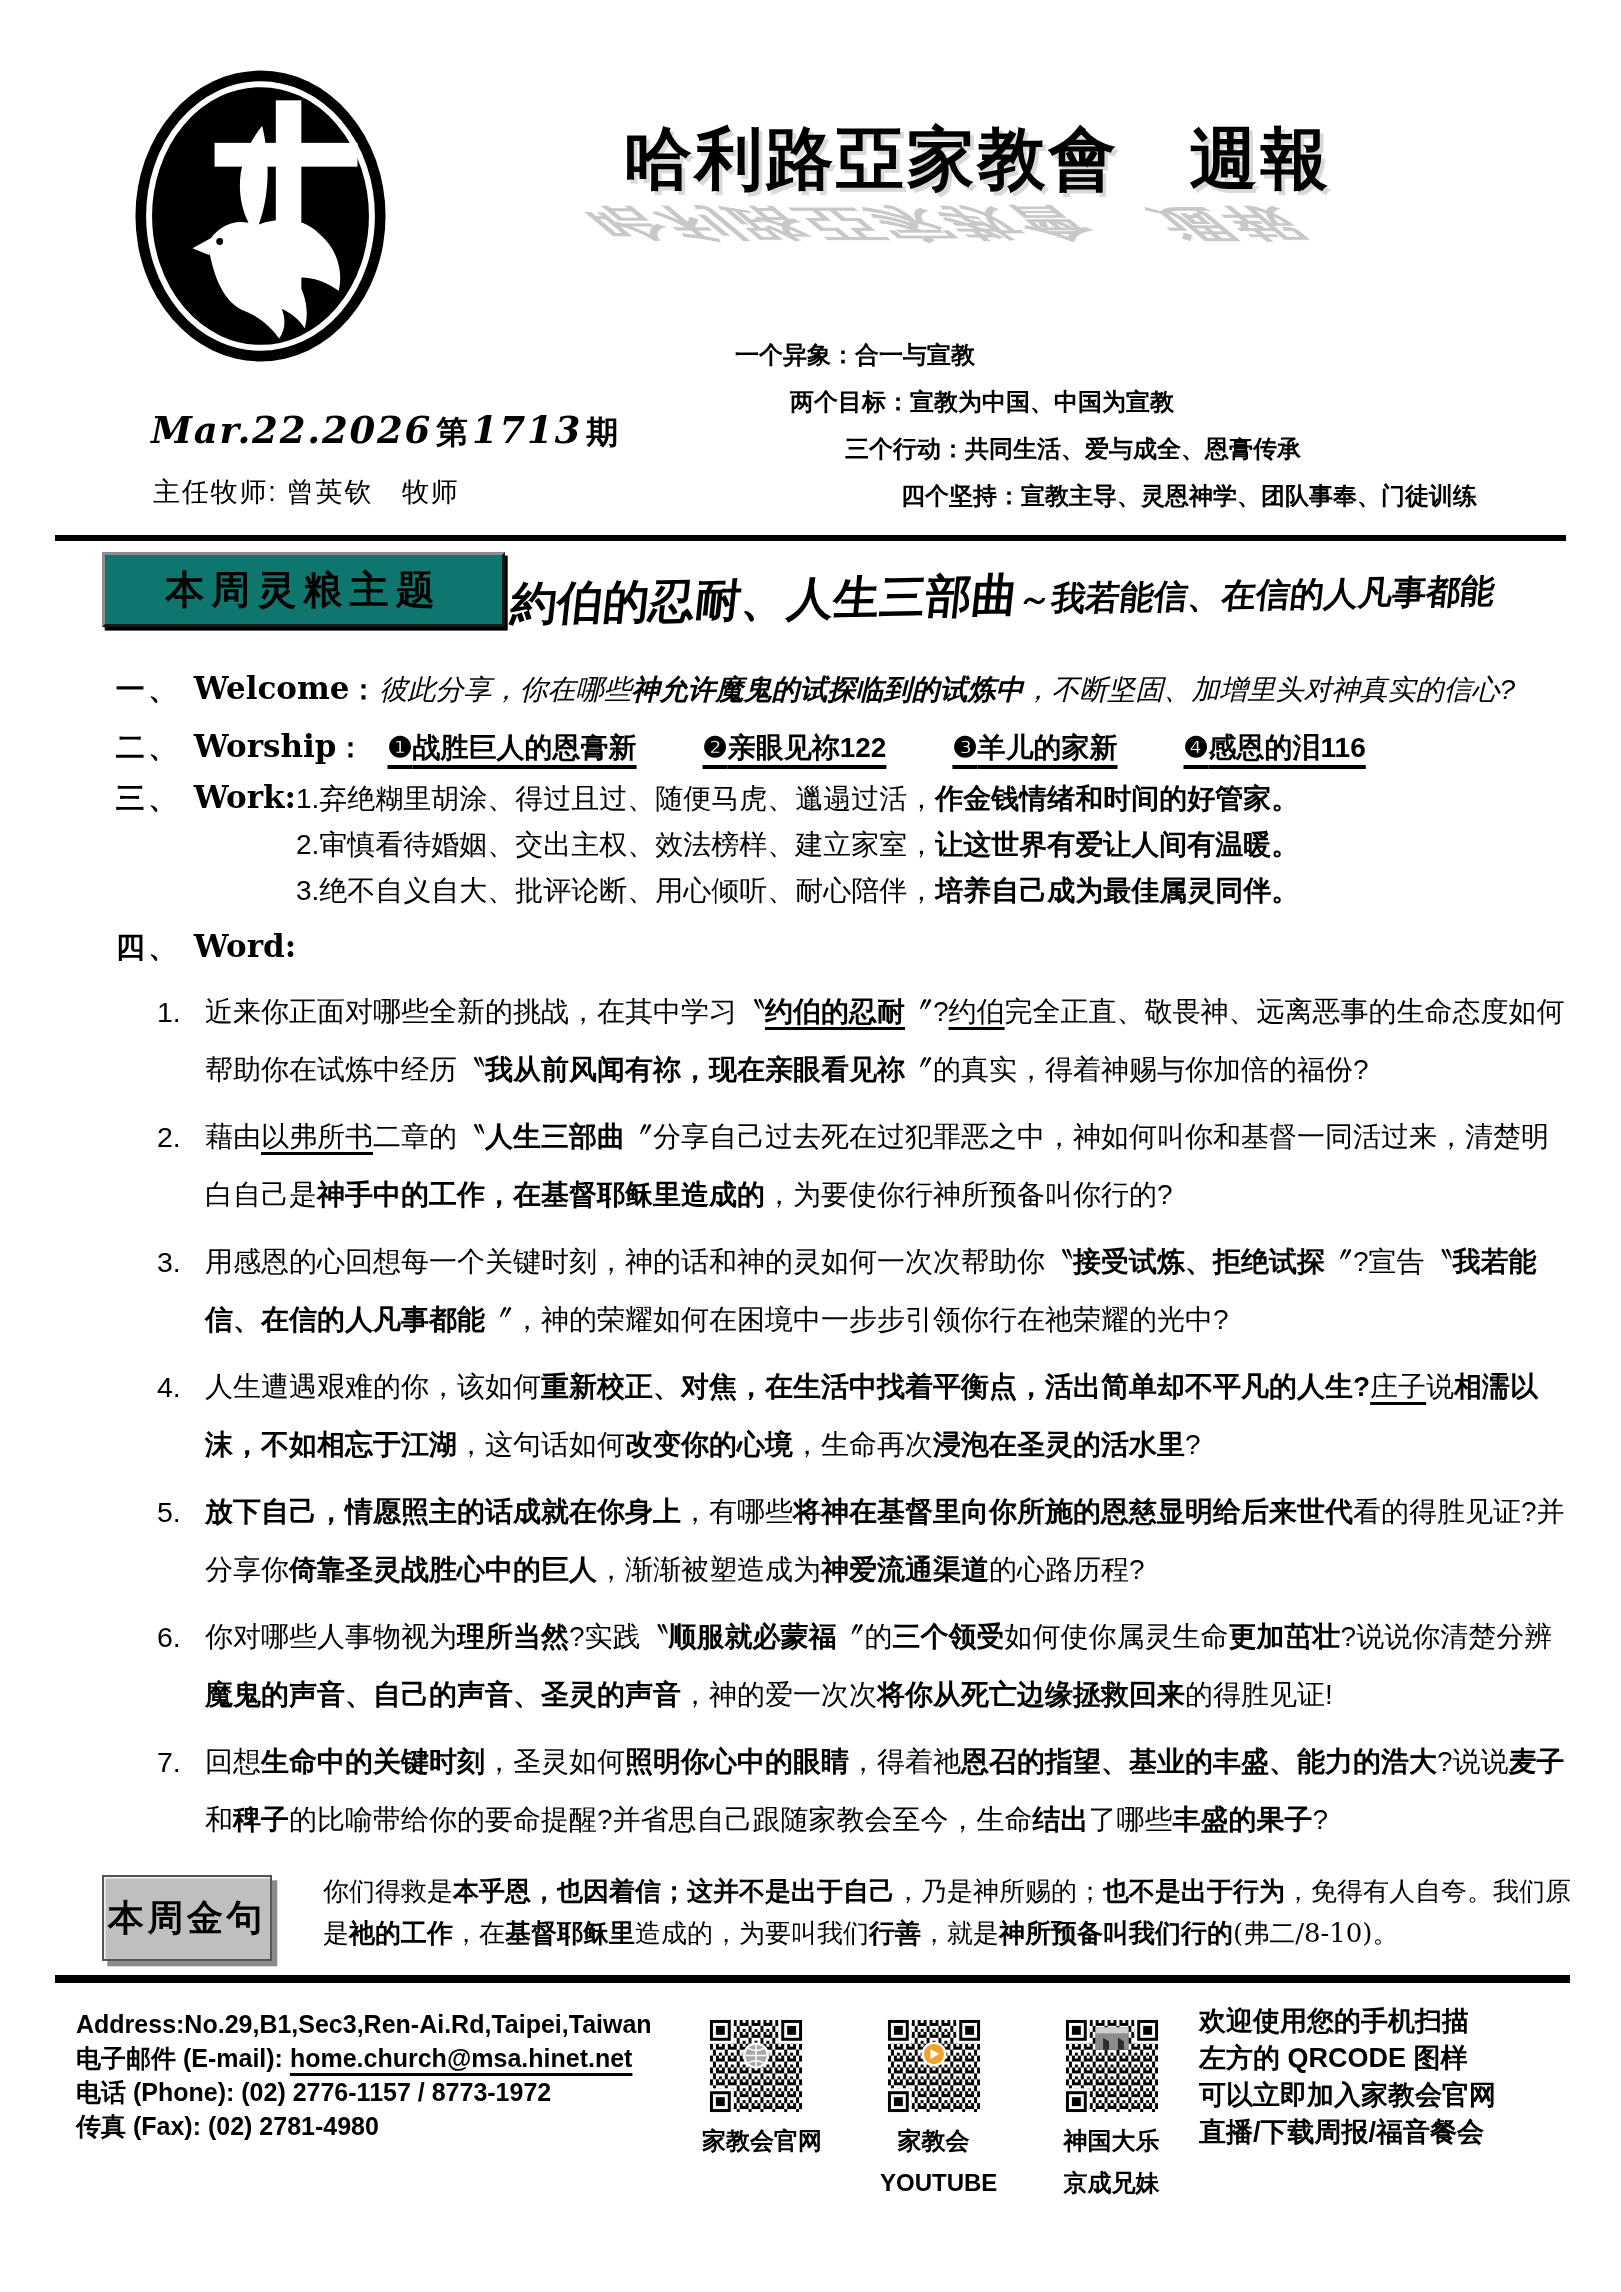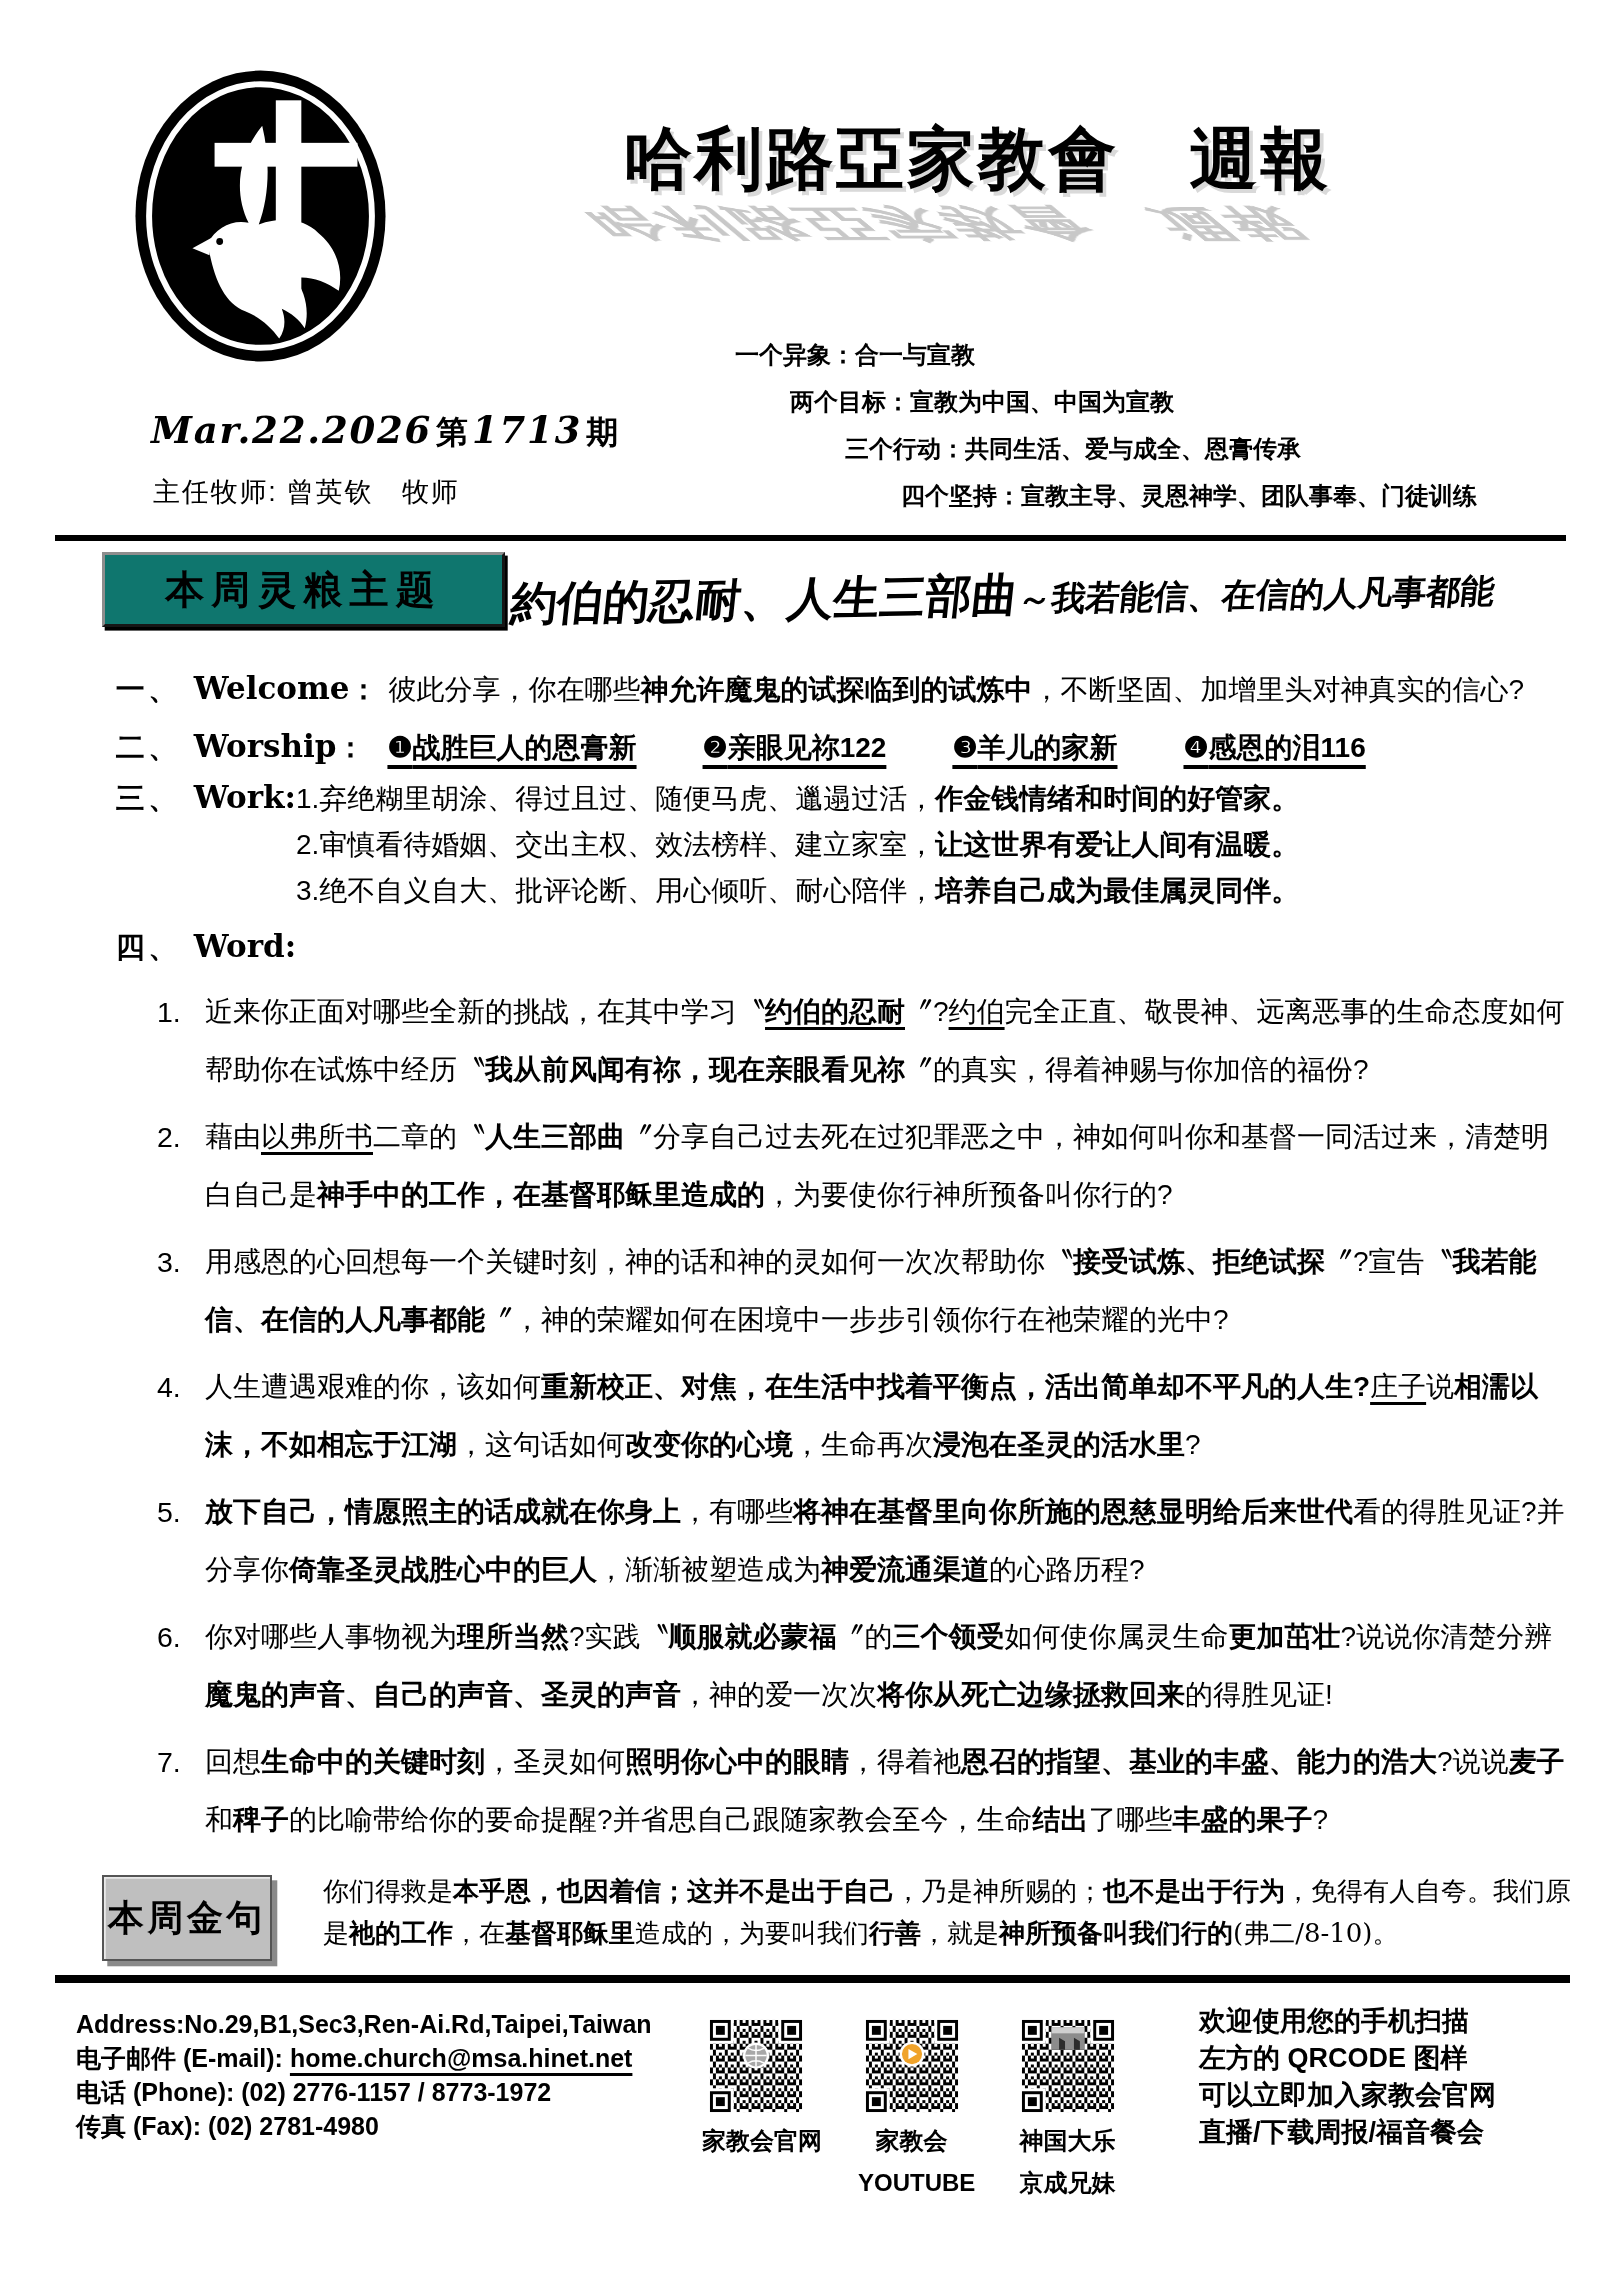--- a/index.html
+++ b/index.html
@@ -39,21 +39,21 @@
   .theme-main{font-size:46px;}
   .theme-sub{font-size:34px;}
 
   
   .content{position:absolute;left:105px;top:658px;width:1466px;font-size:28px;}
   .row{display:flex;align-items:baseline;}
   .num{flex:0 0 78px;margin-left:10.7px;font-weight:bold;font-size:29px;letter-spacing:3.6px;}
   .eng{font-family:"DejaVu Serif",serif;font-weight:bold;font-size:31px;}
   .sep{font-weight:bold;}
   .welcome-row{margin-top:5.3px;line-height:50px;}
-  .welcome-text{flex:1;margin-left:11px;}
+  .welcome-text{flex:1;margin-left:2px;font-style:italic;}
   .worship-row{margin-top:5.3px;line-height:50px;}
   .songs{display:flex;flex:1;margin-left:23px;}
   .song{font-weight:bold;margin-right:66px;white-space:nowrap;
     text-decoration:underline;text-decoration-thickness:3.6px;text-underline-offset:8px;}
   .work-row{margin-top:3.6px;}
   .eng-work{flex:0 0 96px;}
   .work-items{flex:1;}
   .work-item{line-height:46px;}
   .word-hdr{margin-top:9px;line-height:46px;}
   .q-list{margin-top:12.5px;}
@@ -64,21 +64,21 @@
   
   .verse-box{position:absolute;left:102px;top:1875px;width:170px;height:86px;background:#bfbfbf;
     border:2.7px solid #555;box-shadow:5.3px 5.3px 0 #8a8a8a, inset 1.8px 1.8px 0 #e9e9e9;box-sizing:border-box;
     display:flex;align-items:center;justify-content:center;font-size:36px;font-weight:bold;letter-spacing:3.6px;}
   .verse-text{position:absolute;left:323px;top:1870px;width:1248px;
     font-family:"DejaVu Serif",serif;font-size:26px;line-height:42px;}
   .rule2{position:absolute;left:55px;top:1975px;width:1515px;height:8px;background:#000;}
 
   
   .footer-contact{position:absolute;left:76px;top:2007px;font-weight:bold;font-size:25px;line-height:34px;}
-  .qr-group{position:absolute;left:702px;top:2017px;display:flex;gap:49px;}
+  .qr-group{position:absolute;left:702px;top:2017px;display:flex;gap:71px;}
   .qr-item{text-align:center;width:107px;}
   .qr-svg{width:98px;height:98px;display:block;margin:0 auto;}
   .qr-label{font-size:24px;font-weight:bold;line-height:33px;margin-top:9px;white-space:nowrap;}
   .scan-block{position:absolute;left:1199px;top:2003px;font-size:27px;font-weight:bold;line-height:37px;}
 </style>
 </head>
 <body>
 
 <div class="logo">
   <svg viewBox="0 0 300 348" width="257" height="296">

